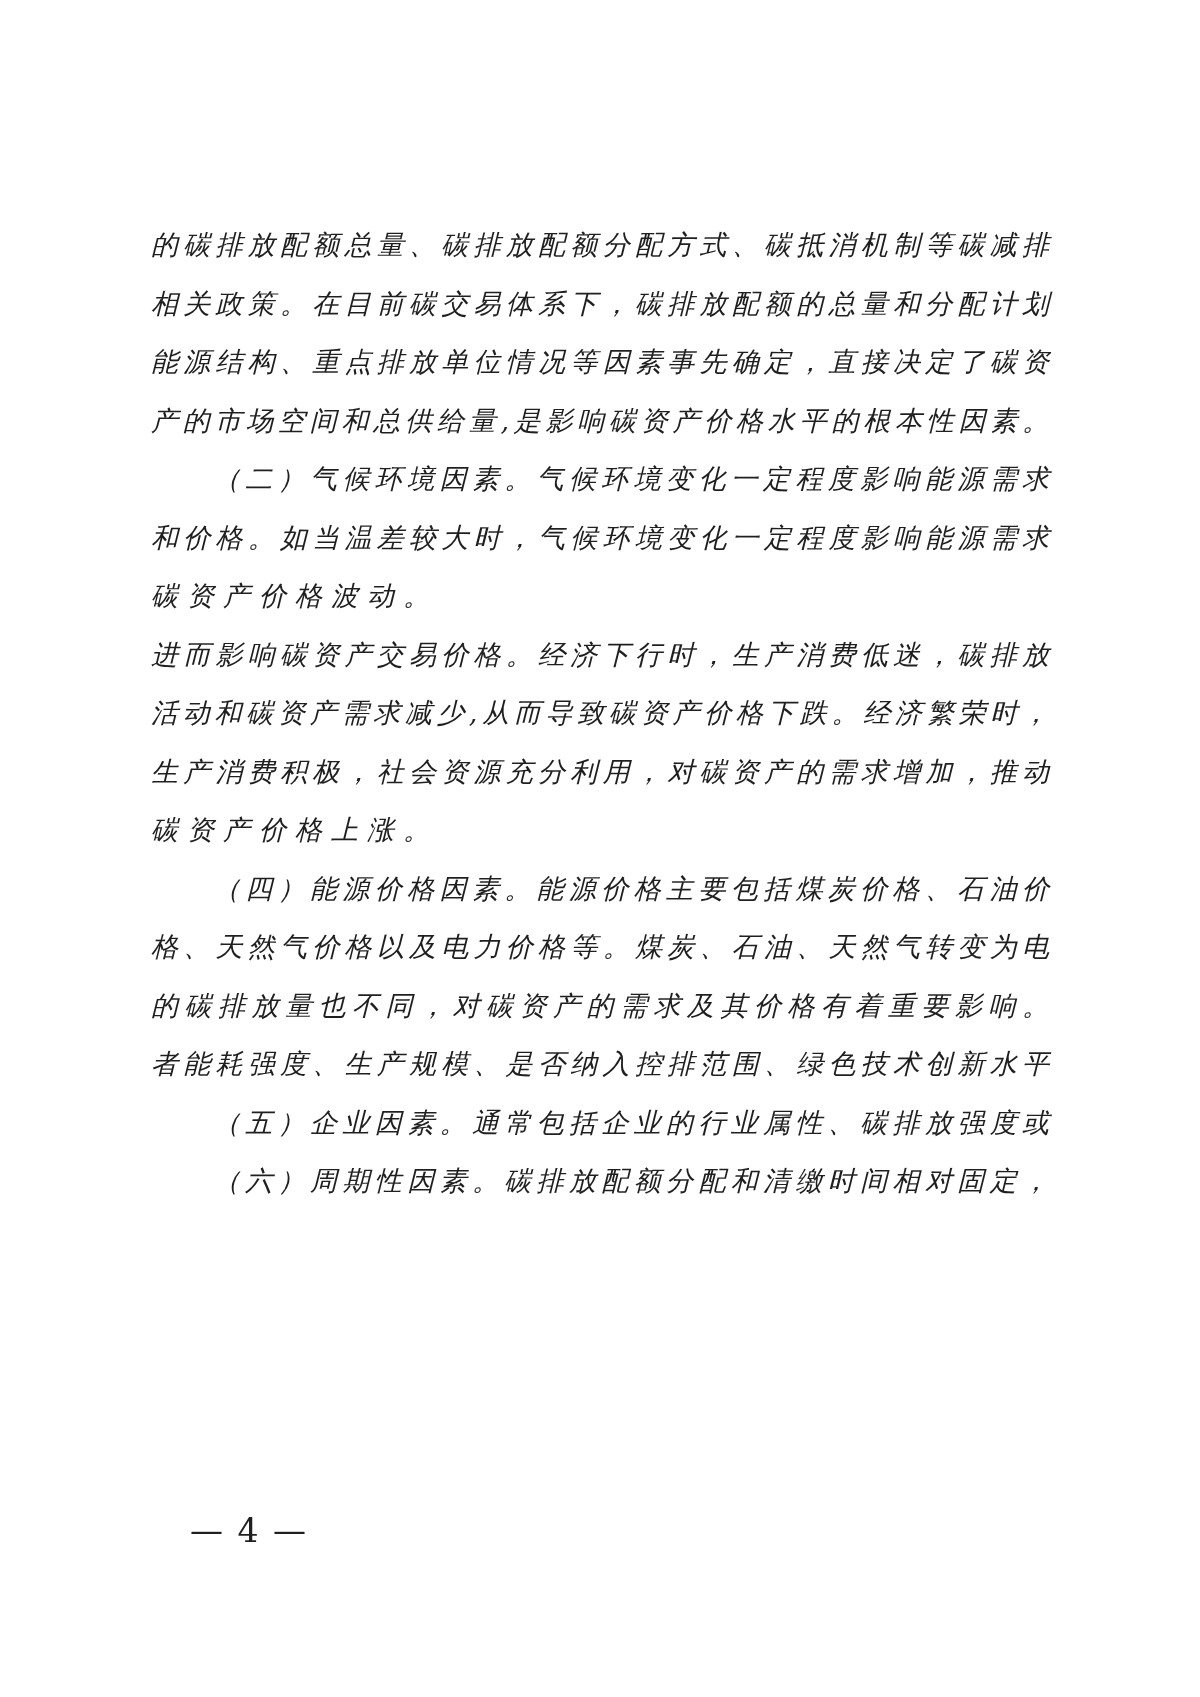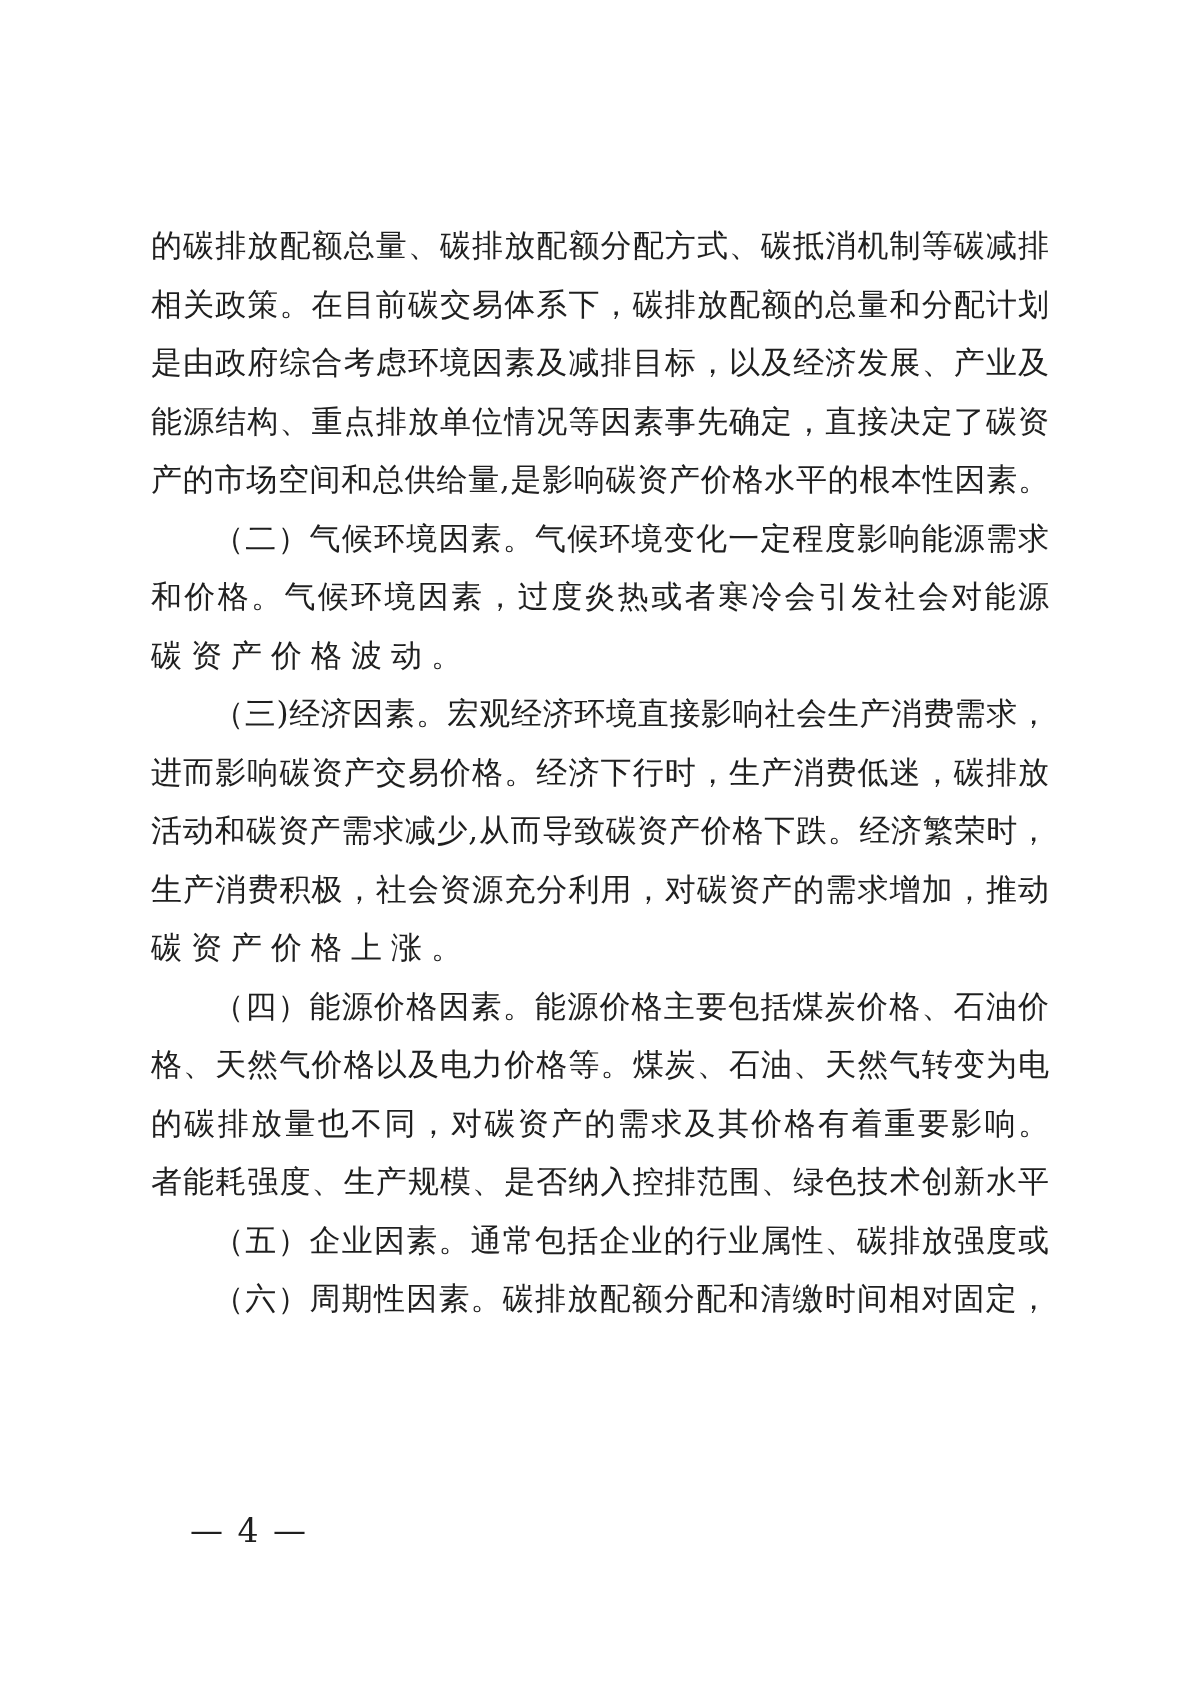--- a/index.html
+++ b/index.html
@@ -24,25 +24,26 @@
   .body-text {
     position: absolute;
     left: 151px;
     top: 216px;
     width: 898px;
     color: #1f1f1f;
   }
   .line {
     height: 58.5px;
     line-height: 58.5px;
-    font-size: 31px;
+    font-size: 27px;
     text-align: justify;
     text-align-last: justify;
     text-justify: inter-character;
     white-space: nowrap;
+    font-style: italic;
   }
   .line.indent {
     text-indent: 62px;
   }
   .line.short {
     text-align: right;
     text-align-last: left;
     letter-spacing: 9px;
     white-space: nowrap;
   }
@@ -56,27 +57,25 @@
     letter-spacing: 2px;
   }
 </style>
 </head>
 <body>
 
 <div class="page">
   <div class="body-text">
       <div class="line">的碳排放配额总量、碳排放配额分配方式、碳抵消机制等碳减排</div>
       <div class="line">相关政策。在目前碳交易体系下，碳排放配额的总量和分配计划</div>
-      <div class="line">是由政府综合考虑环境因素及减排目标，以及经济发展、产业及</div>
       <div class="line">能源结构、重点排放单位情况等因素事先确定，直接决定了碳资</div>
       <div class="line">产的市场空间和总供给量,是影响碳资产价格水平的根本性因素。</div>
       <div class="line indent">（二）气候环境因素。气候环境变化一定程度影响能源需求</div>
-      <div class="line">和价格。气候环境因素，过度炎热或者寒冷会引发社会对能源</div>
+      <div class="line">和价格。如当温差较大时，气候环境变化一定程度影响能源需求</div>
       <div class="line short">碳资产价格波动。</div>
-      <div class="line indent">（三)经济因素。宏观经济环境直接影响社会生产消费需求，</div>
       <div class="line">进而影响碳资产交易价格。经济下行时，生产消费低迷，碳排放</div>
       <div class="line">活动和碳资产需求减少,从而导致碳资产价格下跌。经济繁荣时，</div>
       <div class="line">生产消费积极，社会资源充分利用，对碳资产的需求增加，推动</div>
       <div class="line short">碳资产价格上涨。</div>
       <div class="line indent">（四）能源价格因素。能源价格主要包括煤炭价格、石油价</div>
       <div class="line">格、天然气价格以及电力价格等。煤炭、石油、天然气转变为电</div>
       <div class="line">的碳排放量也不同，对碳资产的需求及其价格有着重要影响。</div>
       <div class="line">者能耗强度、生产规模、是否纳入控排范围、绿色技术创新水平</div>
       <div class="line indent">（五）企业因素。通常包括企业的行业属性、碳排放强度或</div>
       <div class="line indent">（六）周期性因素。碳排放配额分配和清缴时间相对固定，</div>

